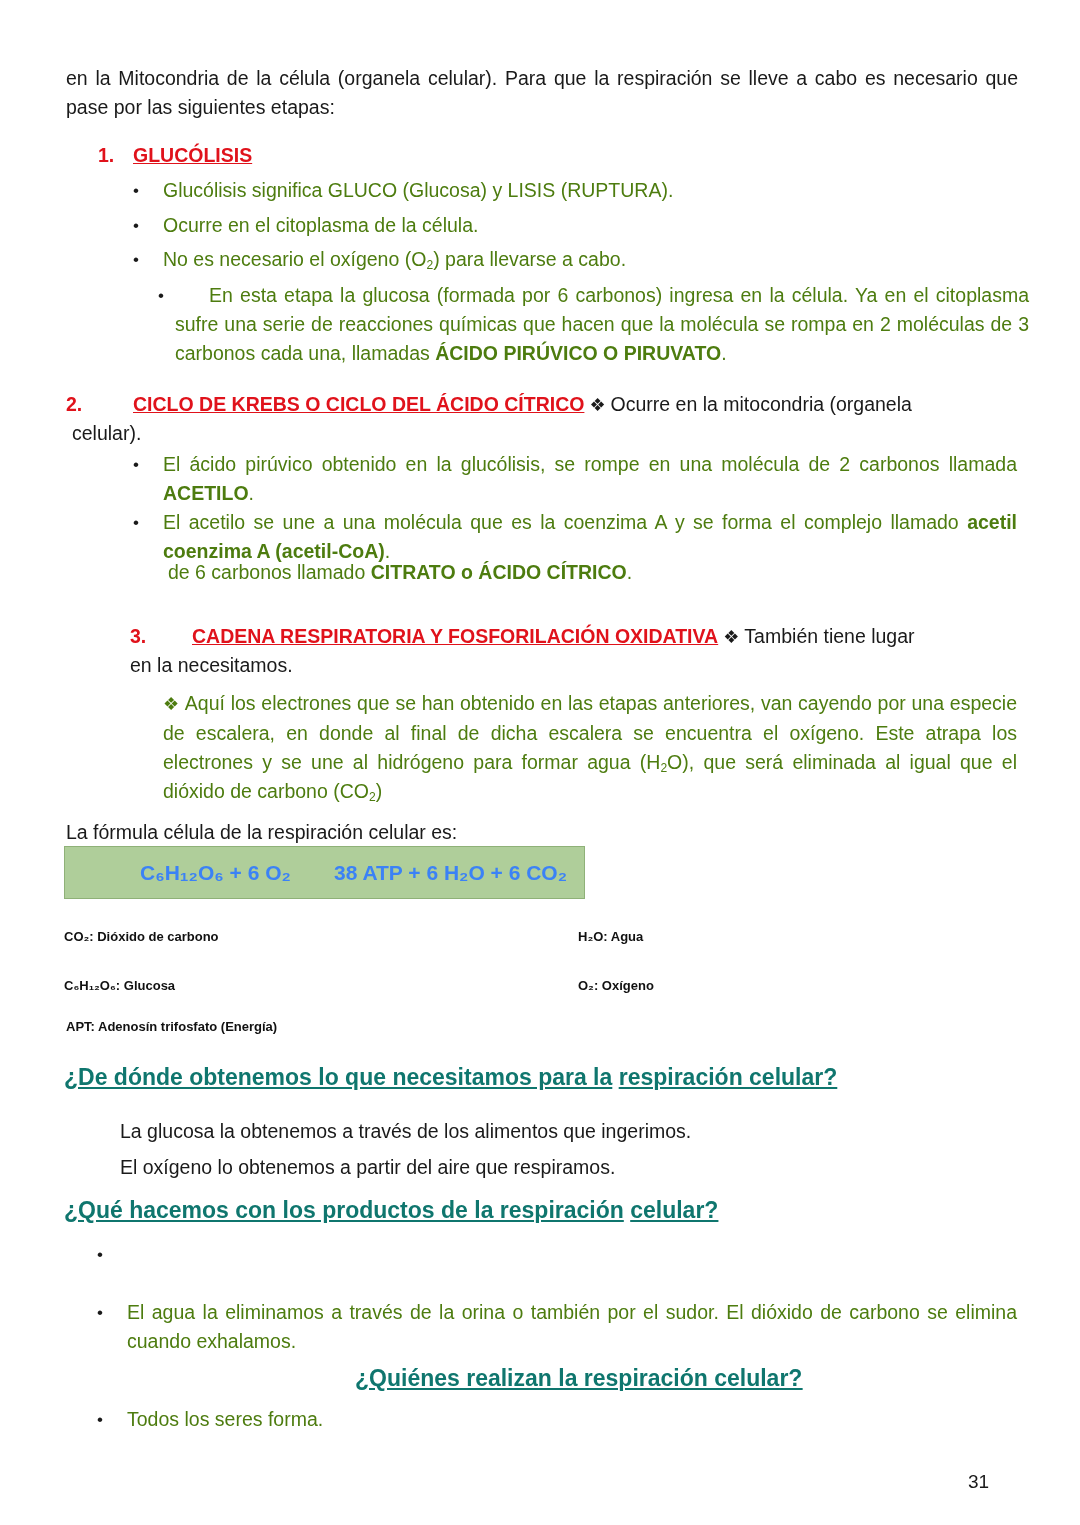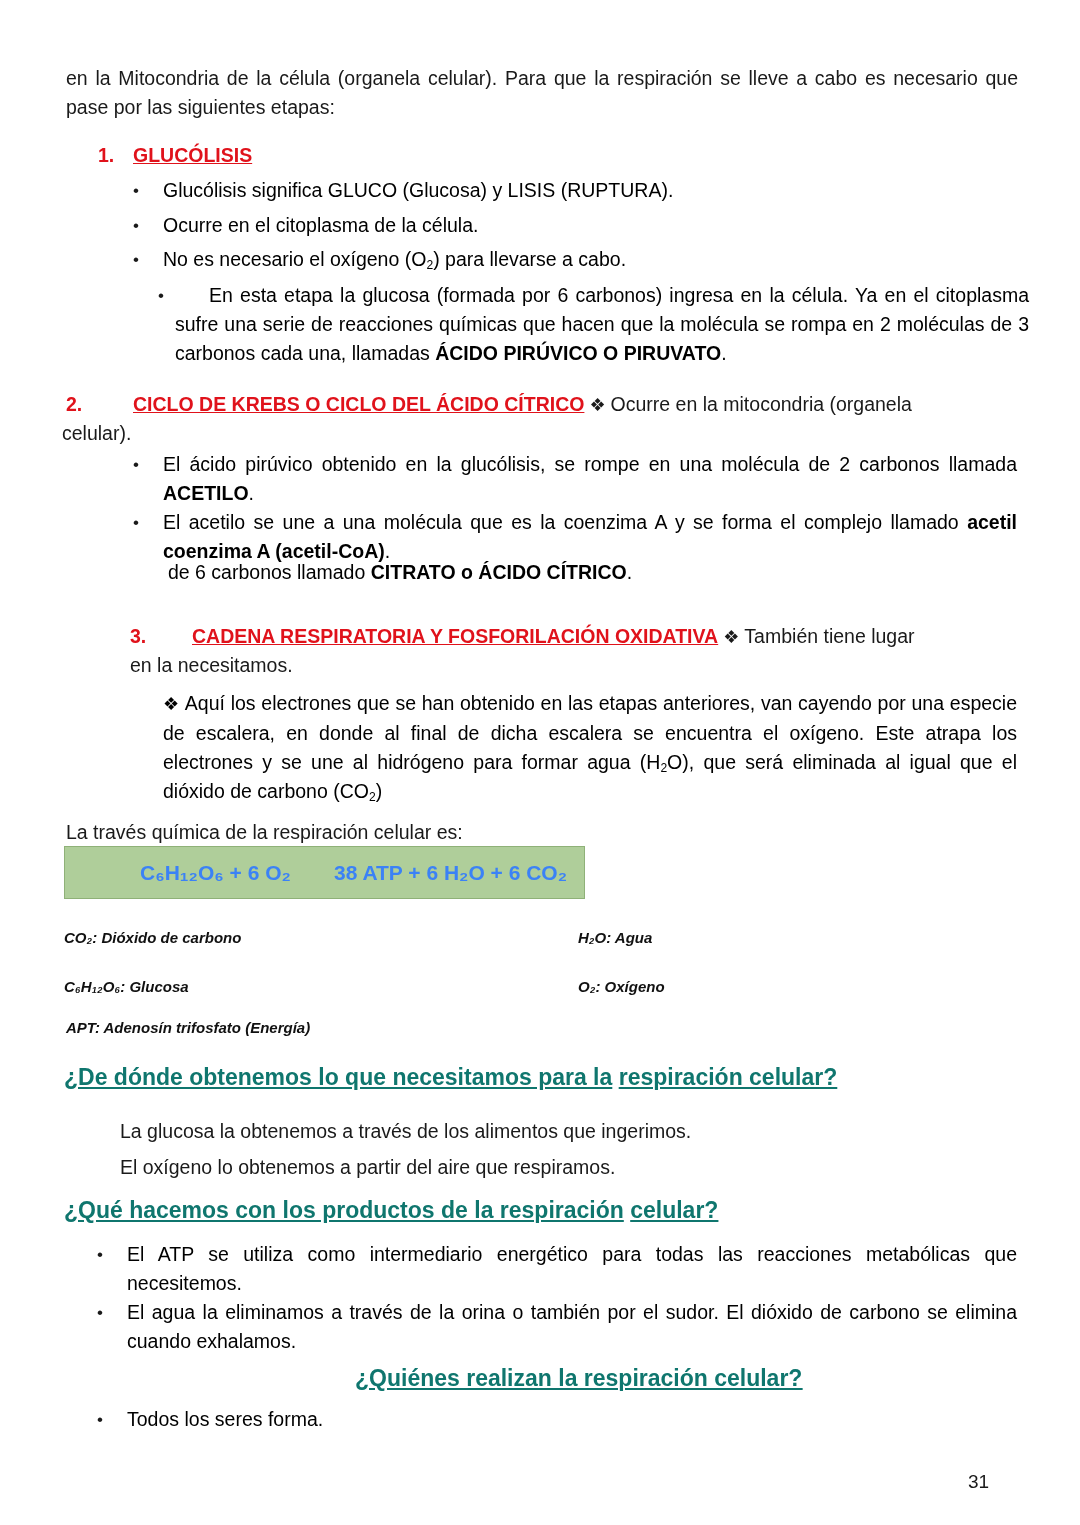--- a/index.html
+++ b/index.html
@@ -50,21 +50,21 @@
   .bullet-dot {
     position: absolute;
     font-size: 17px;
     line-height: 29px;
     color: #1a1a1a;
   }
   .bullet-text {
     position: absolute;
     font-size: 19.5px;
     line-height: 29px;
-    color: #000000;
+    color: #4d7c0f;
     text-align: justify;
     text-justify: inter-word;
   }
   
   .formula-box {
     position: absolute;
     background: #afce9a;
     border: 1px solid #8fb178;
     box-sizing: border-box;
   }
@@ -72,25 +72,24 @@
     position: absolute;
     color: #3b82f6;
     font-weight: bold;
     font-size: 21px;
     white-space: pre;
     letter-spacing: 0px;
   }
   
   .legend-item {
     position: absolute;
-    font-size: 15px;
+    font-size: 13px;
     font-weight: bold;
     color: #111111;
     white-space: nowrap;
-    font-style: italic;
   }
   
   .question {
     position: absolute;
     font-size: 23px;
     font-weight: bold;
     color: #0f766e;
     white-space: nowrap;
   }
   .question span.seg { text-decoration: underline; }
@@ -125,37 +124,37 @@
   <div class="bullet-text nojust" style="left:163px; top:211px; width:850px;">Ocurre en el citoplasma de la célula.</div>
 
   <div class="bullet-dot" style="left:133px; top:245px;">•</div>
   <div class="bullet-text nojust" style="left:163px; top:245px; width:850px;"><span>No es necesario el oxígeno (O</span><sub>2</sub><span>) para llevarse a cabo.</span></div>
 
   <div class="bullet-dot" style="left:158px; top:281px;">•</div>
   <div class="bullet-text" style="left:163px; top:281px; width:854px; text-indent:34px;margin-left:12px;"><span>En esta etapa la glucosa (formada por 6 carbonos) ingresa en la célula. Ya en el citoplasma sufre una serie de reacciones químicas que hacen que la molécula se rompa en 2 moléculas de 3 carbonos cada una, llamadas </span><span class="b">ÁCIDO PIRÚVICO O PIRUVATO</span><span>.</span></div>
 
   <div class="p num-red nojust" style="left:66px; top:390px; width:40px;">2.</div>
   <div class="p nojust" style="left:133px; top:390px; width:880px; white-space:nowrap;"><span class="redhead">CICLO DE KREBS O CICLO DEL ÁCIDO CÍTRICO</span><span class="diamond"> <span>❖</span> </span><span>Ocurre en la mitocondria (organela</span></div>
-  <div class="p nojust" style="left:62px; top:419px; width:400px;">celular).</div>
+  <div class="p nojust" style="left:72px; top:419px; width:400px;">celular).</div>
 
   <div class="bullet-dot" style="left:133px; top:450px;">•</div>
   <div class="bullet-text" style="left:163px; top:450px; width:854px;"><span>El ácido pirúvico obtenido en la glucólisis, se rompe en una molécula de 2 carbonos llamada </span><span class="b">ACETILO</span><span>.</span></div>
 
   <div class="bullet-dot" style="left:133px; top:508px;">•</div>
   <div class="bullet-text" style="left:163px; top:508px; width:854px;"><span>El acetilo se une a una molécula que es la coenzima A y se forma el complejo llamado </span><span class="b">acetil coenzima A (acetil-CoA)</span><span>.</span></div>
 
   <div class="bullet-text nojust" style="left:168px; top:558px; width:854px;"><span>de  6 carbonos llamado </span><span class="b">CITRATO o ÁCIDO CÍTRICO</span><span>.</span></div>
 
   <div class="p num-red nojust" style="left:130px; top:622px; width:40px;">3.</div>
   <div class="p nojust" style="left:192px; top:622px; width:880px; white-space:nowrap;"><span class="redhead">CADENA RESPIRATORIA Y FOSFORILACIÓN OXIDATIVA</span><span class="diamond"> <span>❖</span> </span><span>También tiene lugar</span></div>
   <div class="p nojust" style="left:130px; top:651px; width:400px;">en la necesitamos.</div>
 
   <div class="bullet-text" style="left:163px; top:689px; width:854px;"><span class="diamond"><span>❖</span> </span><span>Aquí los electrones que se han obtenido en las etapas anteriores, van cayendo por una especie de escalera, en donde al final de dicha escalera se encuentra el oxígeno. Este atrapa los electrones y se une al hidrógeno para formar agua (H</span><sub>2</sub><span>O), que será eliminada al igual que el dióxido de carbono (CO</span><sub>2</sub><span>)</span></div>
 
-  <div class="p nojust" style="left:66px; top:818px; width:600px;">La través química de la respiración celular es:</div>
+  <div class="p nojust" style="left:66px; top:818px; width:600px;">La fórmula célula de la respiración celular es:</div>
 
   <div class="formula-box" style="left:64px; top:846px; width:521px; height:53px;"></div>
   <div class="formula-inner" style="left:140px; top:861px;">C₆H₁₂O₆ + 6 O₂</div>
   <div class="formula-inner" style="left:334px; top:861px;">38 ATP + 6 H₂O + 6 CO₂</div>
 
   <div class="legend-item" style="left:64px; top:929px;"><span>CO₂</span><span>: Dióxido de carbono</span></div>
   <div class="legend-item" style="left:578px; top:929px;"><span>H₂O</span><span>: Agua</span></div>
 
   <div class="legend-item" style="left:64px; top:978px;"><span>C₆H₁₂O₆</span><span>: Glucosa</span></div>
   <div class="legend-item" style="left:578px; top:978px;"><span>O₂</span><span>: Oxígeno</span></div>
@@ -163,21 +162,20 @@
   <div class="legend-item" style="left:66px; top:1019px;"><span>APT</span><span>: Adenosín trifosfato (Energía)</span></div>
 
   <div class="question" style="left:64px; top:1064px;"><span class="seg">¿De dónde obtenemos lo que necesitamos para la</span> <span class="seg">respiración celular?</span></div>
 
   <div class="answer" style="left:120px; top:1117px;">La glucosa la obtenemos a través de los alimentos que ingerimos.</div>
   <div class="answer" style="left:120px; top:1153px;">El oxígeno lo obtenemos a partir del aire que respiramos.</div>
 
   <div class="question" style="left:64px; top:1197px;"><span class="seg">¿Qué hacemos con los productos de la respiración</span> <span class="seg">celular?</span></div>
 
   <div class="bullet-dot" style="left:97px; top:1240px;">•</div>
-  <div class="bullet-text" style="left:127px; top:1240px; width:890px;">El ATP se utiliza como intermediario energético para todas las reacciones metabólicas que necesitemos.</div>
 
   <div class="bullet-dot" style="left:97px; top:1298px;">•</div>
   <div class="bullet-text" style="left:127px; top:1298px; width:890px;">El agua la eliminamos a través de la orina o también por el sudor.  El dióxido de carbono se elimina cuando exhalamos.</div>
 
   <div class="question" style="left:355px; top:1365px;text-decoration:underline;"><span class="seg">¿Quiénes realizan la respiración celular?</span></div>
 
   <div class="bullet-dot" style="left:97px; top:1405px;">•</div>
   <div class="bullet-text nojust" style="left:127px; top:1405px; width:500px;">Todos los seres forma.</div>
 
   <div class="page-num" style="left:968px; top:1471px;">31</div>

